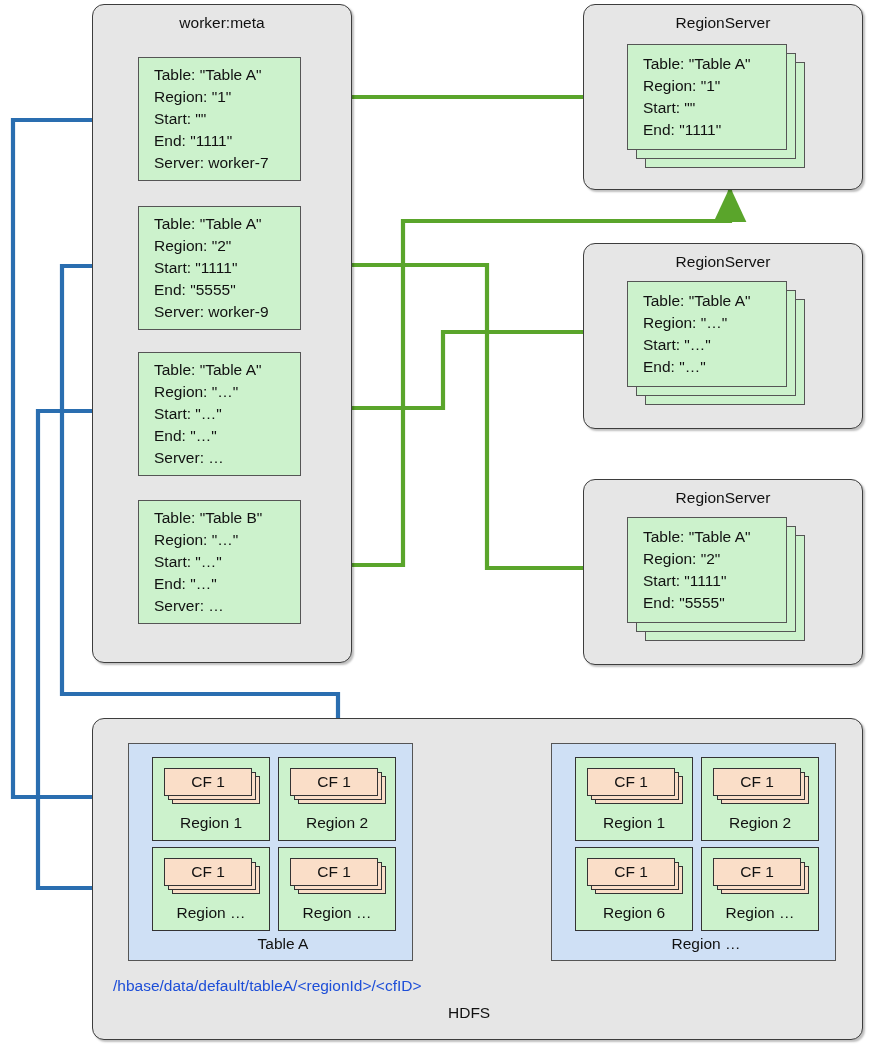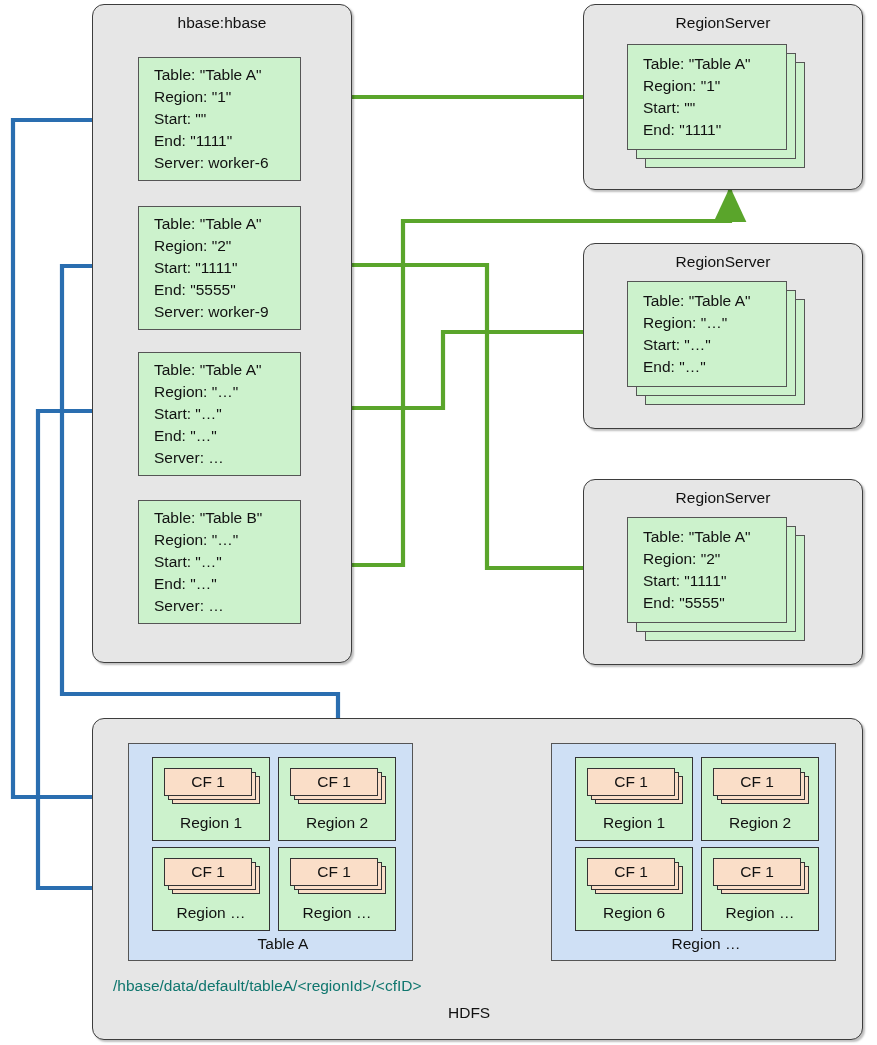--- a/index.html
+++ b/index.html
@@ -118,21 +118,21 @@
     left:0;right:0;top:50%;
     transform:translateY(-50%);
     text-align:center;
     font-size:15.5px;
     color:#111;
   }
 
   .pathtext{
     position:absolute;
     font-size:15.5px;
-    color:#0f766e;
+    color:#1d4ed8;
     white-space:nowrap;
   }
   .hdfs-label{
     position:absolute;
     font-size:15.5px;
     color:#111;
     white-space:nowrap;
   }
 
   svg.wires{
@@ -172,30 +172,30 @@
 
       <path d="M170,797 L13,797 L13,120 L131,120" marker-end="url(#bArrow)"></path>
 
       <path d="M170,888 L38,888 L38,411 L131,411" marker-end="url(#bArrow)"></path>
 
       <path d="M338,757 L338,694 L62,694 L62,266 L131,266" marker-end="url(#bArrow)"></path>
     </g>
   </svg>
 
   <div class="panel" style="left:92px;top:4px;width:260px;height:659px;">
-    <div class="panel-title" style="top:9px;">hbase:hbase</div>
+    <div class="panel-title" style="top:9px;">worker:meta</div>
   </div>
 
   <div class="note" style="left:138px;top:57px;width:163px;height:124px;">
     <div class="lines">
       <div>Table: "Table A"</div>
       <div>Region: "1"</div>
       <div>Start: ""</div>
       <div>End: "1111"</div>
-      <div>Server: worker-6</div>
+      <div>Server: worker-7</div>
     </div>
   </div>
 
   <div class="note" style="left:138px;top:206px;width:163px;height:124px;">
     <div class="lines">
       <div>Table: "Table A"</div>
       <div>Region: "2"</div>
       <div>Start: "1111"</div>
       <div>End: "5555"</div>
       <div>Server: worker-9</div>

